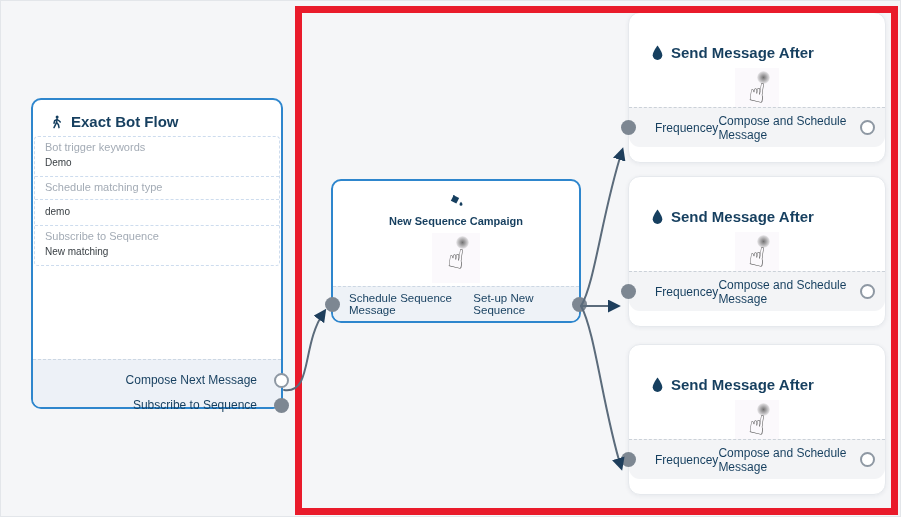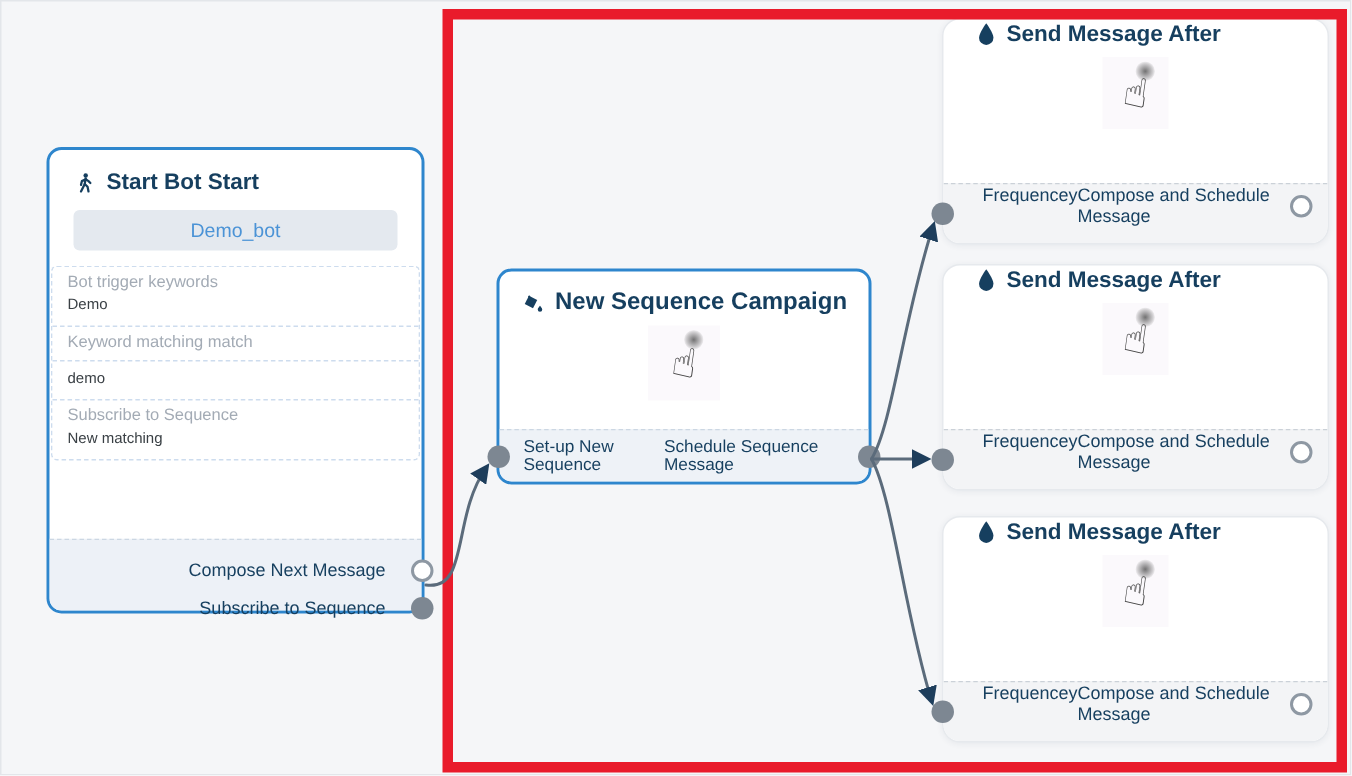--- a/index.html
+++ b/index.html
@@ -48,21 +48,21 @@
     position:absolute;bottom:0;left:0;right:0;height:48px;
     background:#edf1f7;border-top:1px dashed #ccd7e3;border-radius:0 0 8px 8px;
     padding:8px 0 0;
   }
   .out-row{position:relative;height:25px;line-height:25px;text-align:right;
     padding-right:24px;font-size:12px;color:#163f5f;}
   .out-row .port{right:-8px;}
 
   
   #node-campaign{left:330px;top:178px;width:250px;height:144px;}
-  #node-campaign .node-header{padding:12px 14px 4px;font-size:16px;}
+  #node-campaign .node-header{padding:12px 14px 4px;font-size:11px;flex-direction:column;}
   .hand-box{
     position:relative;width:48px;height:50px;margin:2px auto 0;background:#fbf9fc;
     display:flex;align-items:center;justify-content:center;cursor:pointer;
   }
   .hand-glyph{font-family:"DejaVu Sans",sans-serif;font-size:27px;color:#454545;
     transform:rotate(8deg);line-height:1;}
   .hand-dot{
     position:absolute;top:3px;left:50%;width:13px;height:13px;border-radius:50%;
     background:radial-gradient(circle,rgba(80,80,80,.8) 0%,rgba(80,80,80,.25) 55%,rgba(80,80,80,0) 75%);
   }
@@ -70,26 +70,26 @@
     position:absolute;bottom:0;left:0;right:0;height:35px;
     background:#eef2f7;border-top:1px dashed #ccd7e3;border-radius:0 0 8px 8px;
     display:flex;align-items:center;justify-content:space-between;
     padding:0 12px 0 16px;font-size:11.5px;color:#163f5f;
   }
   #node-campaign .port.in{left:-8px;}
   #node-campaign .port.out{right:-8px;}
 
   
   .node-send{left:627px;width:258px;height:151px;}
-  .node-send .node-header{padding:1px 22px 0;font-size:15px;}
+  .node-send .node-header{padding:31px 22px 0;font-size:15px;}
   .node-send .hand-box{width:44px;height:48px;margin:7px auto 0;}
   .node-send .node-footer{
-    position:absolute;bottom:0;left:0;right:0;height:40px;
+    position:absolute;bottom:15px;left:0;right:0;height:40px;
     background:#f3f4f6;border-top:1px dashed #cbd1d8;border-radius:0 0 11px 11px;
-    display:flex;align-items:flex-start;justify-content:space-between;
+    display:flex;align-items:center;justify-content:space-between;
     padding:0 10px 0 26px;font-size:12px;color:#163f5f;
   }
   .node-send .port.in{left:-8px;}
   .out-group{display:flex;align-items:center;gap:9px;}
   .out-group .port-inline{width:15px;height:15px;border-radius:50%;background:#fff;
     border:2px solid #8e98a3;flex:0 0 auto;}
   #node-send-1{top:11px;}
   #node-send-2{top:175px;}
   #node-send-3{top:343px;}
 </style>
@@ -118,32 +118,31 @@
     <div class="node-header">
       <span class="hicon">
         <svg width="15" height="16" viewBox="0 0 24 24" fill="none" stroke="#163f5f" stroke-width="2.4" stroke-linecap="round" stroke-linejoin="round">
           <circle cx="13" cy="4" r="2.4" fill="#163f5f" stroke="none"></circle>
           <path d="M13 7 L12 13 L8 21"></path>
           <path d="M12 13 L15 16 L16 21"></path>
           <path d="M13 8 L9 10 L8 14"></path>
           <path d="M13 8 L16 10 L18 12"></path>
         </svg>
       </span>
-      <span class="node-title">Start Bot Start</span>
-    </div>
-
-    <div id="bot-name-btn">Demo_bot</div>
+      <span class="node-title">Exact Bot Flow</span>
+    </div>
+
 
     <div id="fields-box">
       <div class="field-row">
         <div class="field-label">Bot trigger keywords</div>
         <div class="field-value">Demo</div>
       </div>
       <div class="field-row">
-        <div class="field-label">Keyword matching match</div>
+        <div class="field-label">Schedule matching type</div>
       </div>
       <div class="field-row">
         <div class="field-value">demo</div>
       </div>
       <div class="field-row">
         <div class="field-label">Subscribe to Sequence</div>
         <div class="field-value">New matching</div>
       </div>
     </div>
 
@@ -173,22 +172,22 @@
       <span class="node-title">New Sequence Campaign</span>
     </div>
 
     <div class="hand-box">
       <span class="hand-dot"></span>
       <span class="hand-glyph">☝</span>
     </div>
 
     <div class="node-footer">
       <span class="port filled in"></span>
+      <span>Schedule Sequence Message</span>
       <span>Set-up New Sequence</span>
-      <span>Schedule Sequence Message</span>
       <span class="port filled out"></span>
     </div>
   </div>
 
   <div id="node-send-1" class="node node-plain node-send">
     <div class="node-header">
       <span class="hicon">
         <svg width="13" height="16" viewBox="0 0 24 30">
           <path d="M12 1 C12 1 3 13 3 19 a9 9 0 0 0 18 0 C21 13 12 1 12 1 Z" fill="#163f5f"></path>
         </svg>

